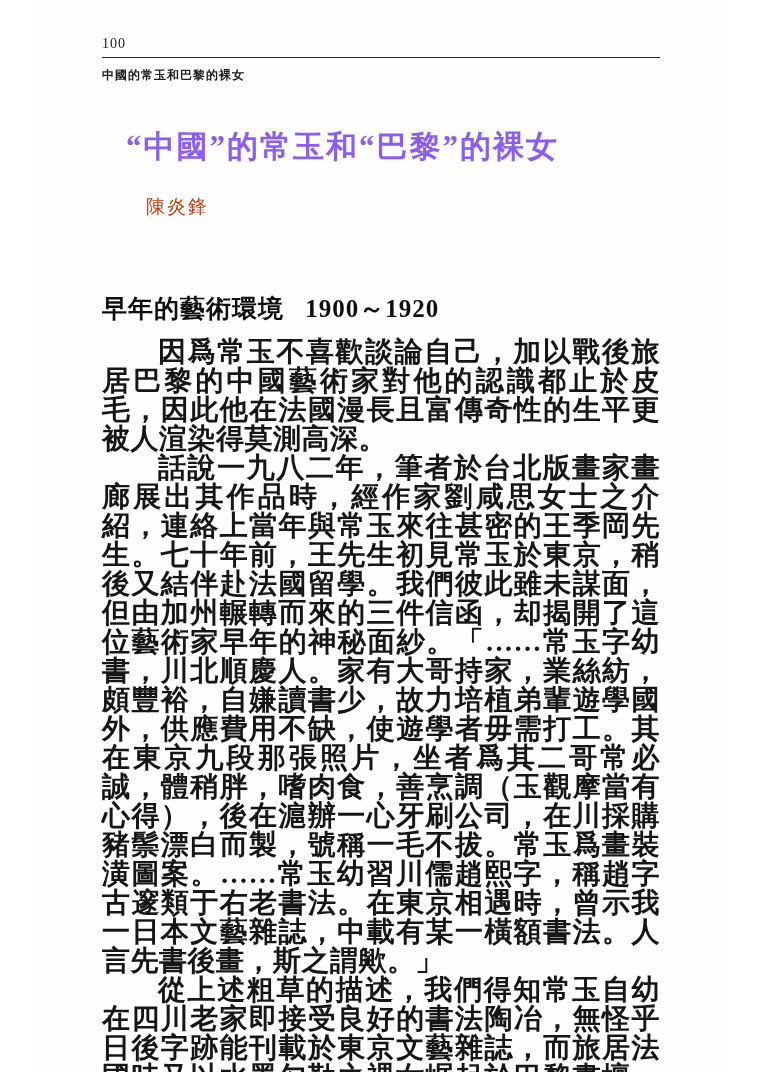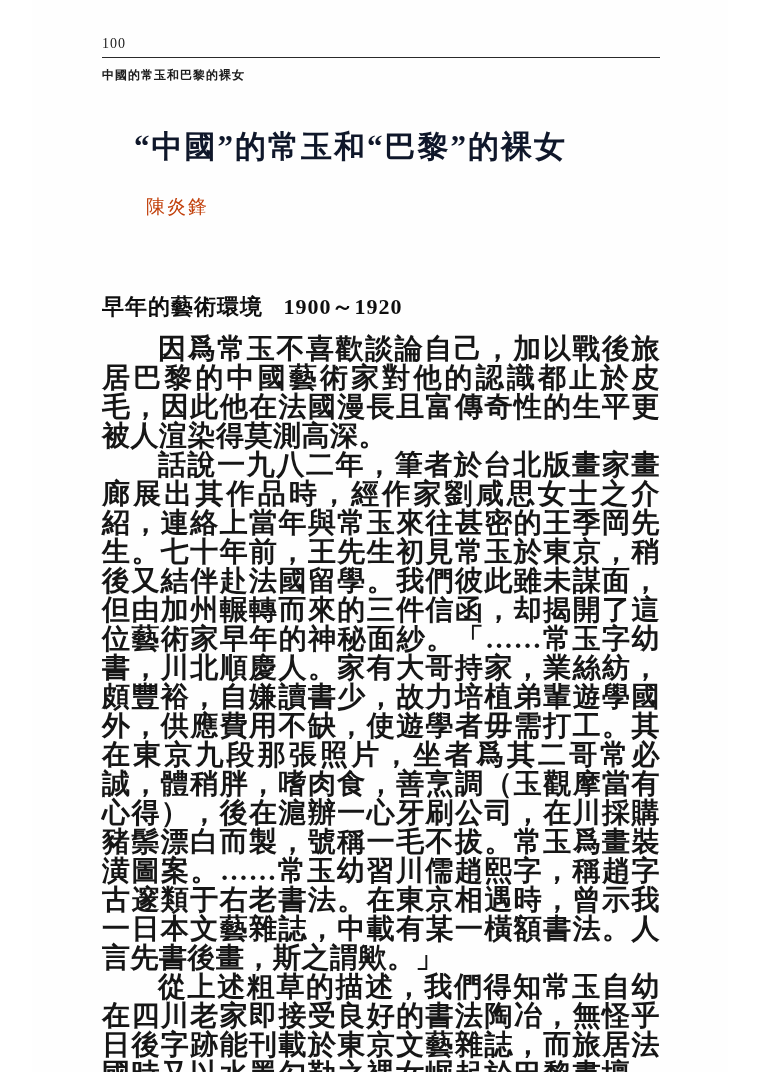--- a/index.html
+++ b/index.html
@@ -33,31 +33,31 @@
     font-size: 12px;
     font-weight: 600;
     letter-spacing: 1px;
     color: #1c1c1c;
     margin-bottom: 42px;
   }
   .title {
     font-size: 31px;
     font-weight: 700;
     letter-spacing: 2px;
-    margin: 0 0 26px 32px;
-    color: #0f172a;
+    margin: 0 0 26px 24px;
+    color: #8b5cf6;
   }
   .author {
     font-size: 19px;
     letter-spacing: 2px;
     margin: 0 0 72px 44px;
     color: #c2410c;
   }
   .section-heading {
-    font-size: 22px;
+    font-size: 25px;
     font-weight: 700;
     letter-spacing: 1px;
     margin-bottom: 12px;
     color: #0f0f0f;
   }
   .section-heading .years {
     margin-left: 14px;
     font-weight: 700;
   }
   .body-text p {

